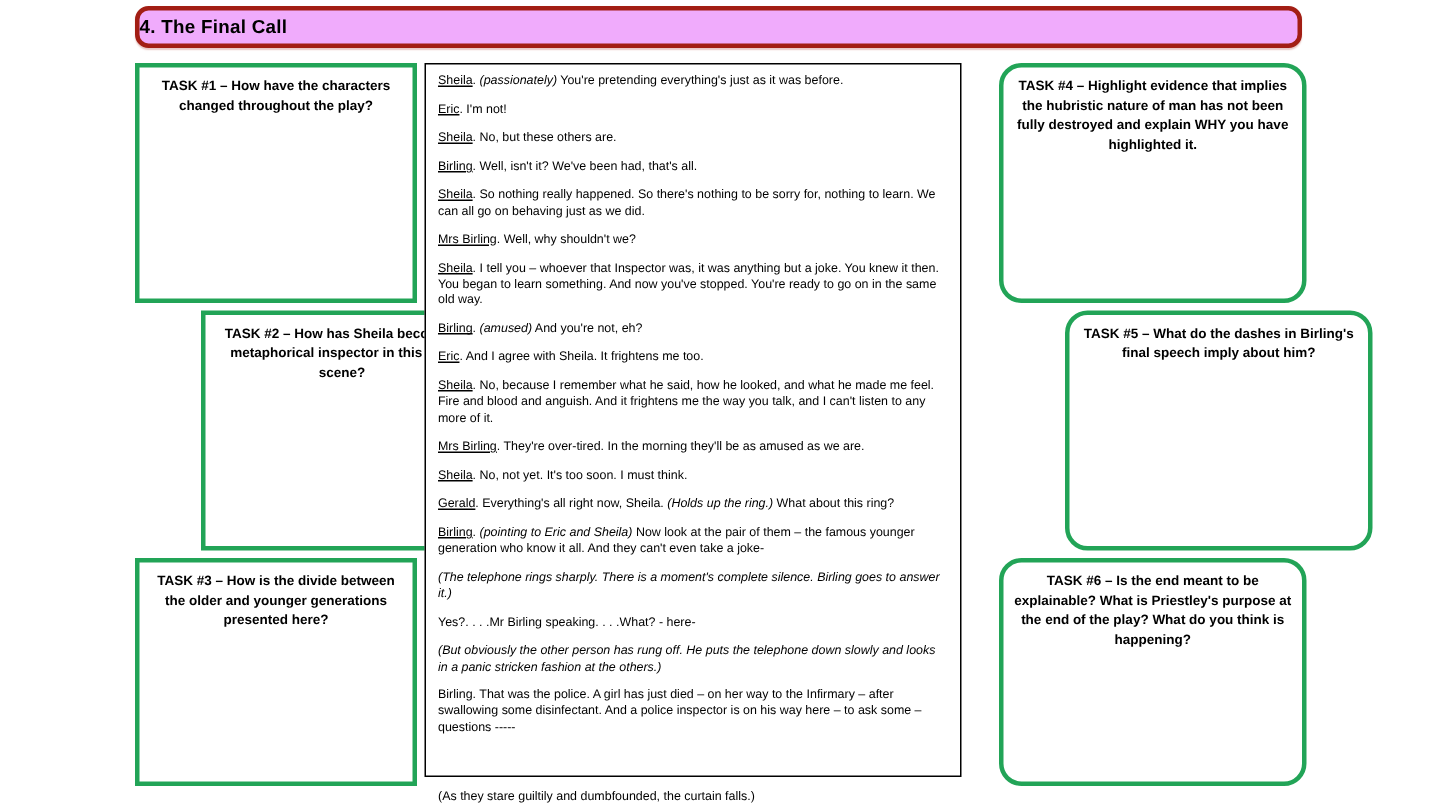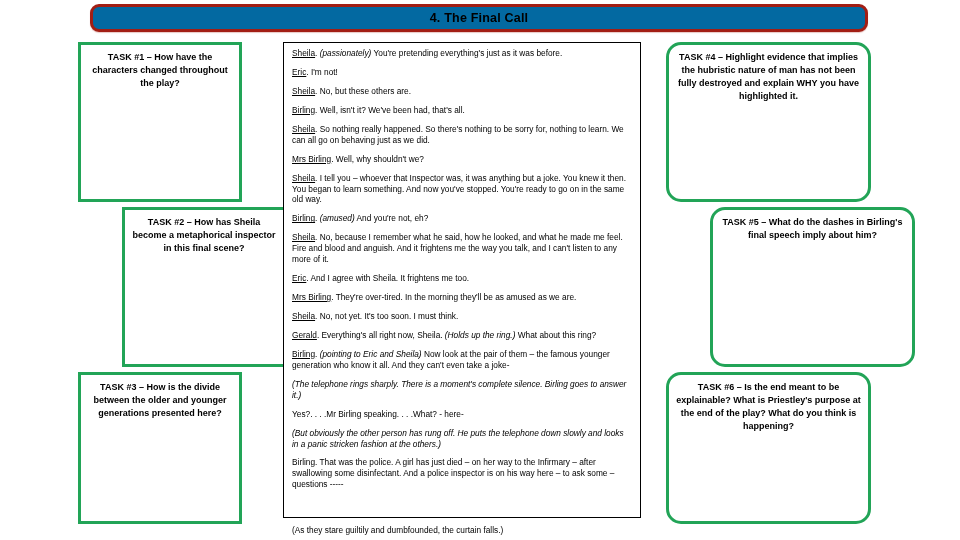--- a/index.html
+++ b/index.html
@@ -12,42 +12,42 @@
     color: #000;
   }
   .slide { position: absolute; inset: 0; }
 
   .title-bar {
     position: absolute;
     left: 90px; top: 4px; width: 778px; height: 28px;
     box-sizing: border-box;
     border: 3px solid #A21E14;
     border-radius: 9px;
-    background: #0369a1;
-    display: flex; align-items: center; justify-content: center;
+    background: #f0abfc;
+    display: flex; align-items: center; justify-content: flex-start;
     box-shadow: 0 1px 1px rgba(162,30,20,0.25);
   }
   .title-bar .title-text {
     font-weight: bold;
     font-size: 12.5px;
     letter-spacing: 0.2px;
   }
 
   .task-box {
     position: absolute;
     box-sizing: border-box;
     border: 3px solid #22A457;
     background: #ffffff;
     padding: 6px 7px 4px 7px;
     text-align: center;
     font-weight: bold;
     font-size: 9px;
     line-height: 1.45;
   }
-  .col-left  { left: 78px;  width: 164px; }
+  .col-left  { left: 90px;  width: 188px; }
   .col-right { left: 666px; width: 205px; border-radius: 15px; }
   .row-1 { top: 42px;  height: 160px; }
   .row-2 { top: 207px; height: 160px; margin-left: 44px; }
   .row-3 { top: 372px; height: 152px; }
 
   .script-box {
     position: absolute;
     left: 283px; top: 42px; width: 358px; height: 476px;
     box-sizing: border-box;
     border: 1px solid #000000;
@@ -89,22 +89,22 @@
 
   <div class="script-box">
       <p class="script-line"><span class="speaker">Sheila</span><span>. </span><span class="stage">(passionately)</span><span> You're pretending everything's just as it was before.</span></p>
       <p class="script-line"><span class="speaker">Eric</span><span>. I'm not!</span></p>
       <p class="script-line"><span class="speaker">Sheila</span><span>. No, but these others are.</span></p>
       <p class="script-line"><span class="speaker">Birling</span><span>. Well, isn't it? We've been had, that's all.</span></p>
       <p class="script-line"><span class="speaker">Sheila</span><span>. So nothing really happened. So there's nothing to be sorry for, nothing to learn. We can all go on behaving just as we did.</span></p>
       <p class="script-line"><span class="speaker">Mrs Birling</span><span>. Well, why shouldn't we?</span></p>
       <p class="script-line"><span class="speaker">Sheila</span><span>. I tell you – whoever that Inspector was, it was anything but a joke. You knew it then. You began to learn something. And now you've stopped. You're ready to go on in the same old way.</span></p>
       <p class="script-line"><span class="speaker">Birling</span><span>. </span><span class="stage">(amused)</span><span> And you're not, eh?</span></p>
+      <p class="script-line"><span class="speaker">Eric</span><span>. And I agree with Sheila. It frightens me too.</span></p>
       <p class="script-line"><span class="speaker">Sheila</span><span>. No, because I remember what he said, how he looked, and what he made me feel. Fire and blood and anguish. And it frightens me the way you talk, and I can't listen to any more of it.</span></p>
-      <p class="script-line"><span class="speaker">Eric</span><span>. And I agree with Sheila. It frightens me too.</span></p>
       <p class="script-line"><span class="speaker">Mrs Birling</span><span>. They're over-tired. In the morning they'll be as amused as we are.</span></p>
       <p class="script-line"><span class="speaker">Sheila</span><span>. No, not yet. It's too soon. I must think.</span></p>
       <p class="script-line"><span class="speaker">Gerald</span><span>. Everything's all right now, Sheila. </span><span class="stage">(Holds up the ring.)</span><span> What about this ring?</span></p>
       <p class="script-line"><span class="speaker">Birling</span><span>. </span><span class="stage">(pointing to Eric and Sheila)</span><span> Now look at the pair of them – the famous younger generation who know it all. And they can't even take a joke-</span></p>
       <p class="script-line"><span class="stage">(The telephone rings sharply. There is a moment's complete silence. Birling goes to answer it.)</span></p>
       <p class="script-line"><span>Yes?. . . .Mr Birling speaking. . . .What? - here-</span></p>
       <p class="script-line"><span class="stage">(But obviously the other person has rung off. He puts the telephone down slowly and looks in a panic stricken fashion at the others.)</span></p>
       <p class="script-line"><span>Birling. That was the police. A girl has just died – on her way to the Infirmary – after swallowing some disinfectant. And a police inspector is on his way here – to ask some – questions -----</span></p>
     </div>
 

